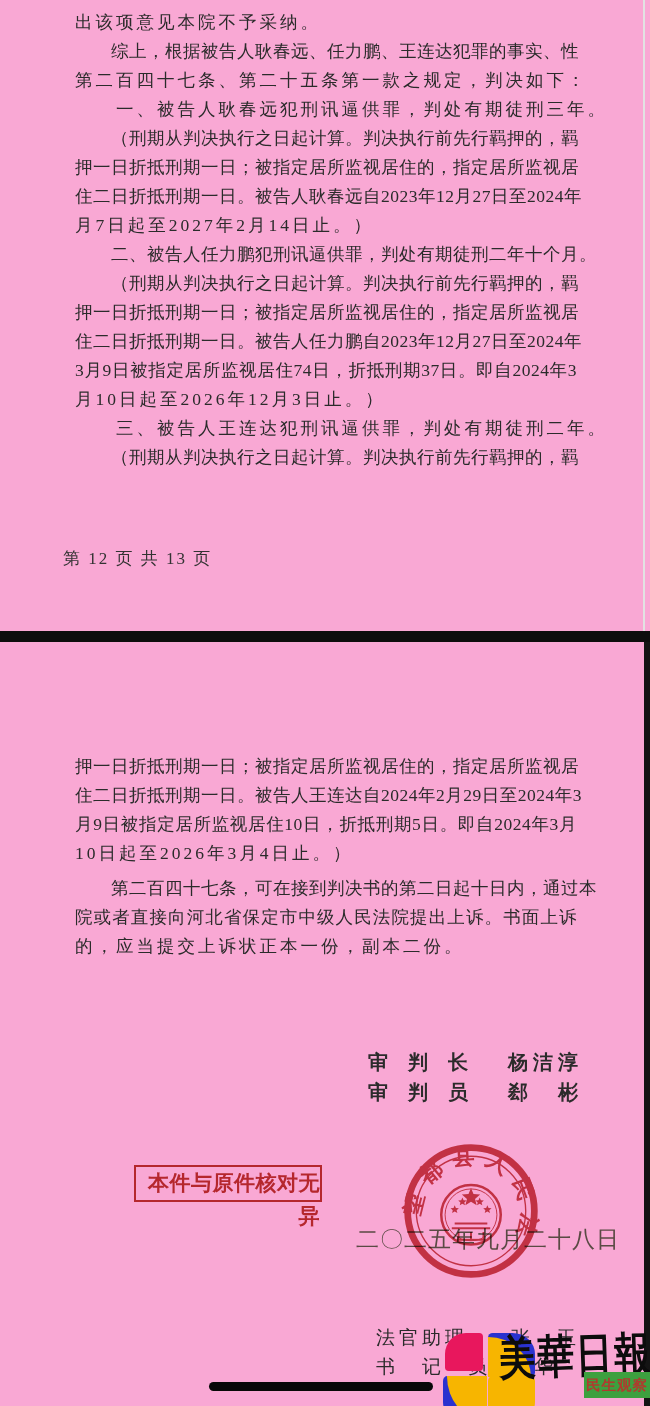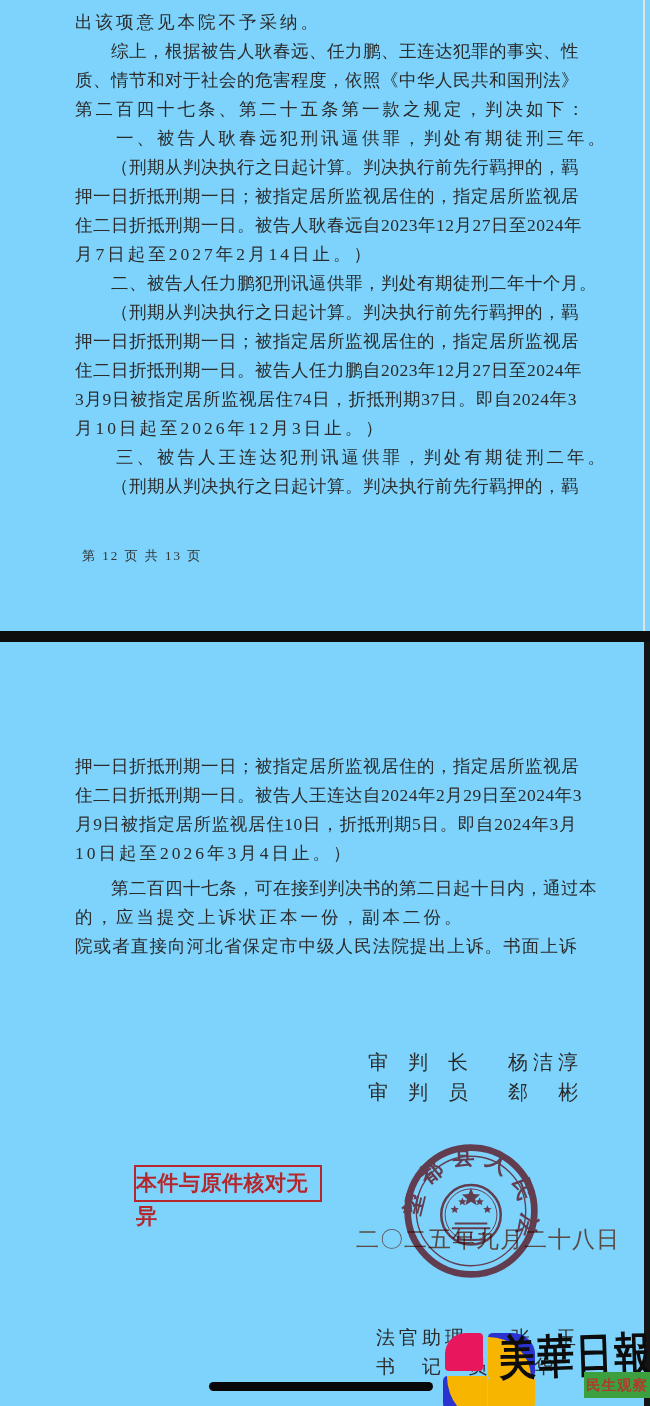--- a/index.html
+++ b/index.html
@@ -1,47 +1,47 @@
 <!DOCTYPE html>
 <html><head>
 <meta charset="utf-8">
 <style>
   html,body{margin:0;padding:0;background:#ffffff;}
   #stage{position:relative;width:650px;height:1406px;overflow:hidden;background:#ffffff;
          font-family:"Liberation Serif","DejaVu Serif",serif;color:#2b2b2b;}
-  .page{position:absolute;left:0;width:650px;background:#7dd3fc;overflow:hidden;}
+  .page{position:absolute;left:0;width:650px;background:#f9a8d4;overflow:hidden;}
   #page1{top:0;height:631px;}
   #divider{position:absolute;left:0;top:631px;width:650px;height:11px;background:#0d0d0d;}
   #page2{top:642px;height:764px;}
   .edge-line{position:absolute;top:0;right:5px;width:2px;height:100%;background:#e2e2e2;}
   .edge-strip{position:absolute;top:0;right:0;width:6px;height:100%;background:#141414;}
 
   .textcol{position:absolute;left:75px;width:502px;}
   .line{height:29px;line-height:29px;font-size:17.5px;letter-spacing:.5px;
         text-align:justify;text-align-last:justify;white-space:nowrap;}
   .line.end{text-align-last:left;letter-spacing:3px;}
   #p1text{top:8px;}
   #p2text{top:110px;}
   #p2appeal{top:232px;}
 
-  .footer{position:absolute;left:82px;top:547px;font-size:13px;letter-spacing:2px;color:#333;font-family:Liberation Serif, serif;}
+  .footer{position:absolute;left:63px;top:547px;font-size:17px;letter-spacing:2px;color:#333;font-family:Liberation Serif, serif;}
 
-  .sig-block{position:absolute;left:368px;top:405px;}
+  .sig-block{position:absolute;left:368px;top:405px;font-weight:bold;}
   .sig-row{height:30px;line-height:30px;font-size:20px;white-space:nowrap;}
   .sig-role{display:inline-block;width:108px;}
   .sig-name{display:inline-block;margin-left:32px;letter-spacing:5px;}
 
   .staff-block{position:absolute;left:368px;top:663px;}
   .staff-row{height:29px;line-height:29px;font-size:19px;white-space:nowrap;}
   .staff-role{display:inline-block;width:105px;letter-spacing:4px;margin-left:8px;}
   .staff-name{display:inline-block;margin-left:30px;letter-spacing:4px;margin-top:18px;}
 
   .verify-box{position:absolute;left:134px;top:523px;width:184px;height:33px;
       border:2.5px solid #b5272d;color:#b5272d;font-size:21px;font-weight:bold;
-      line-height:33px;text-align:left;letter-spacing:.5px;background:rgba(255,255,255,.0);}
+      line-height:33px;text-align:right;letter-spacing:.5px;background:rgba(255,255,255,.0);}
 
   .date-line{position:absolute;left:356px;top:582px;font-size:23px;letter-spacing:1px;
       color:#5a4a44;white-space:nowrap;}
 
   .seal{position:absolute;left:399px;top:497px;width:144px;height:144px;
       mix-blend-mode:multiply;opacity:.92;}
 
   .redact-bar{position:absolute;left:209px;top:740px;width:224px;height:9px;
       border-radius:5px;background:#080808;}
 
@@ -63,21 +63,20 @@
 </head>
 <body>
 
 <div id="stage">
 
   <div class="page" id="page1">
     <div class="edge-line"></div>
     <div class="textcol" id="p1text">
       <div class="line end">出该项意见本院不予采纳。</div>
       <div class="line">　　综上，根据被告人耿春远、任力鹏、王连达犯罪的事实、性</div>
-      <div class="line">质、情节和对于社会的危害程度，依照《中华人民共和国刑法》</div>
       <div class="line end">第二百四十七条、第二十五条第一款之规定，判决如下：</div>
       <div class="line end">　　一、被告人耿春远犯刑讯逼供罪，判处有期徒刑三年。</div>
       <div class="line">　　（刑期从判决执行之日起计算。判决执行前先行羁押的，羁</div>
       <div class="line">押一日折抵刑期一日；被指定居所监视居住的，指定居所监视居</div>
       <div class="line">住二日折抵刑期一日。被告人耿春远自2023年12月27日至2024年</div>
       <div class="line end">月7日起至2027年2月14日止。）</div>
       <div class="line">　　二、被告人任力鹏犯刑讯逼供罪，判处有期徒刑二年十个月。</div>
       <div class="line">　　（刑期从判决执行之日起计算。判决执行前先行羁押的，羁</div>
       <div class="line">押一日折抵刑期一日；被指定居所监视居住的，指定居所监视居</div>
       <div class="line">住二日折抵刑期一日。被告人任力鹏自2023年12月27日至2024年</div>
@@ -96,22 +95,22 @@
 
     <div class="textcol" id="p2text">
       <div class="line">押一日折抵刑期一日；被指定居所监视居住的，指定居所监视居</div>
       <div class="line">住二日折抵刑期一日。被告人王连达自2024年2月29日至2024年3</div>
       <div class="line">月9日被指定居所监视居住10日，折抵刑期5日。即自2024年3月</div>
       <div class="line end">10日起至2026年3月4日止。）</div>
     </div>
 
     <div class="textcol" id="p2appeal">
       <div class="line">　　第二百四十七条，可在接到判决书的第二日起十日内，通过本</div>
+      <div class="line">院或者直接向河北省保定市中级人民法院提出上诉。书面上诉</div>
       <div class="line end">的，应当提交上诉状正本一份，副本二份。</div>
-      <div class="line">院或者直接向河北省保定市中级人民法院提出上诉。书面上诉</div>
     </div>
 
     <div class="sig-block">
       <div class="sig-row">
         <span class="sig-role">审　判　长</span><span class="sig-name">杨洁淳</span>
       </div>
       <div class="sig-row">
         <span class="sig-role">审　判　员</span><span class="sig-name">郄　彬</span>
       </div>
     </div>

